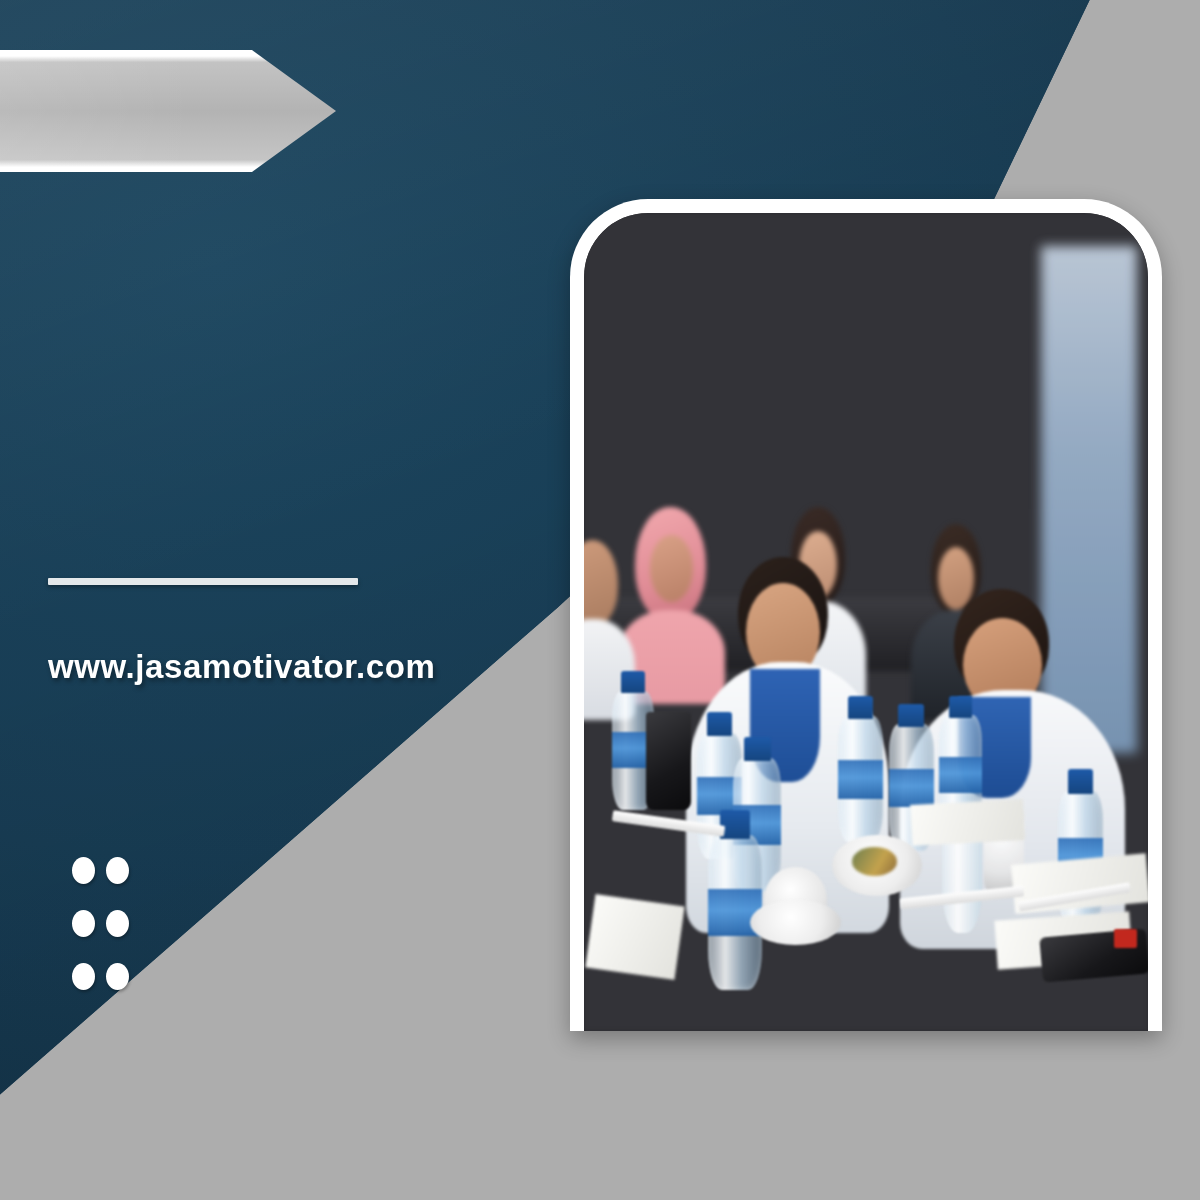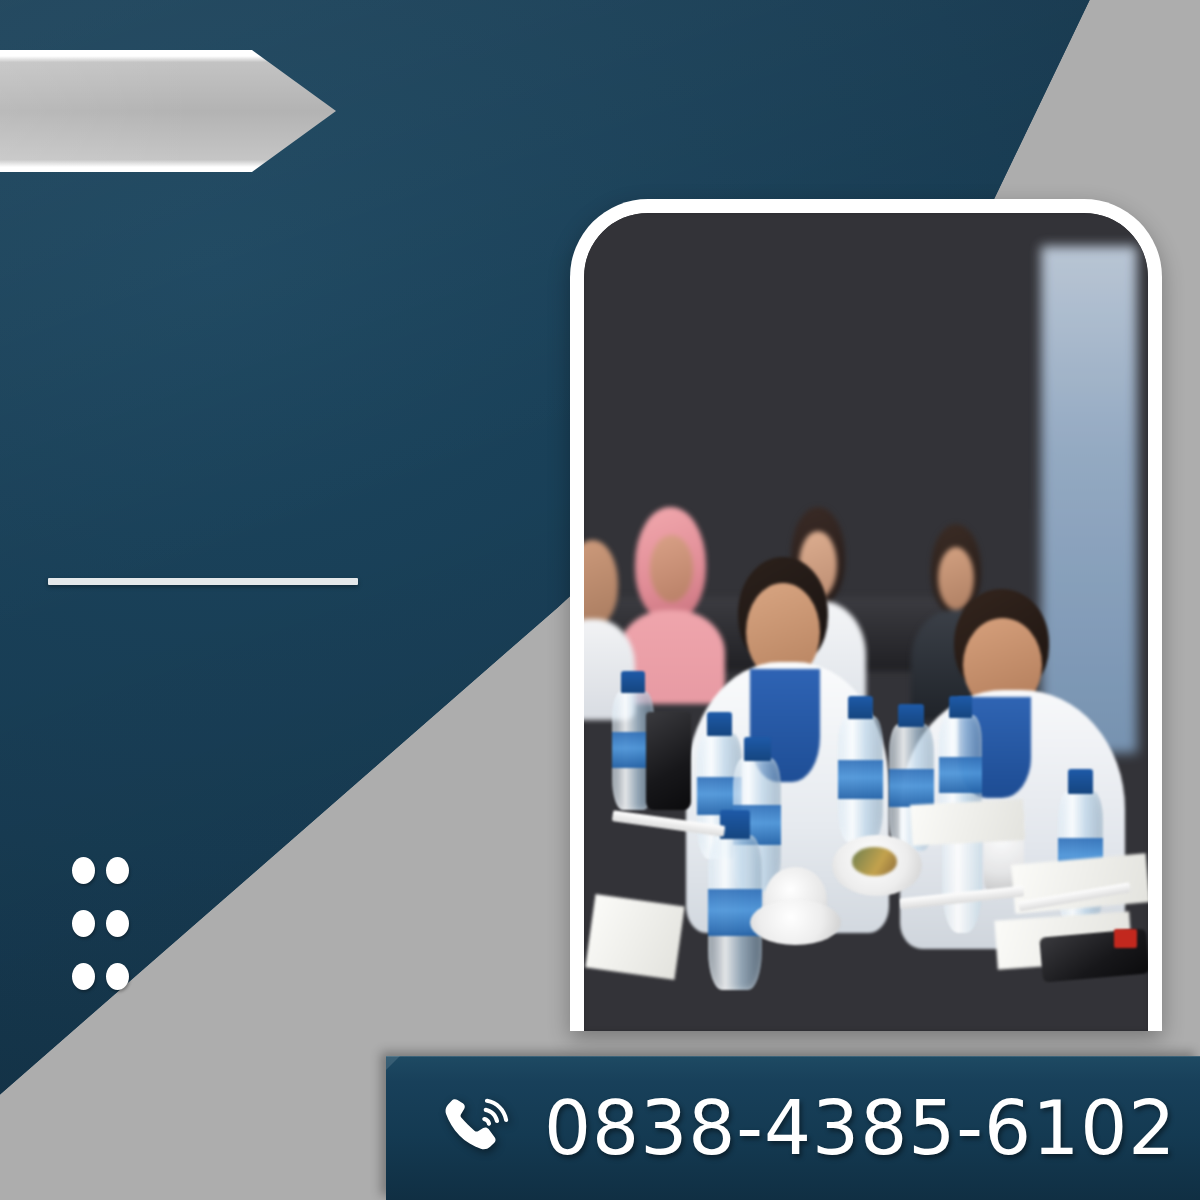--- a/index.html
+++ b/index.html
@@ -300,20 +300,21 @@
   <div class="bg-gray"></div>
   <div class="bg-navy"></div>
 
   <div class="arrow-banner">
     <div class="arrow-banner-inner"></div>
   </div>
 
 
   <div class="divider"></div>
 
+  <div class="website">www.jasamotivator.com</div>
 
   <div class="dot-grid">
     <span class="dot"></span>
     <span class="dot"></span>
     <span class="dot"></span>
     <span class="dot"></span>
     <span class="dot"></span>
     <span class="dot"></span>
   </div>
 
@@ -424,23 +425,14 @@
       <div class="straw" style="left:5%;top:74%;width:20%;height:1.4%;transform:rotate(8deg);"></div>
       <div class="straw" style="left:56%;top:83%;width:22%;height:1.3%;transform:rotate(-6deg);"></div>
       <div class="straw" style="left:77%;top:83%;width:20%;height:1.2%;transform:rotate(-10deg);"></div>
 
       <div class="phone-dev" style="left:81%;top:88%;width:19%;height:5.5%;transform:rotate(-5deg);"></div>
       <div style="position:absolute;left:94%;top:87.5%;width:4%;height:2.4%;background:#C2281E;border-radius:2px;filter:blur(1.2px);"></div>
 
     </div>
   </div>
 
-  <div class="contact-bar">
-    <svg class="phone-icon" viewBox="0 0 64 64">
-      <path fill="#FFFFFF" d="M13.8 7.2c-1.6-1.2-3.8-1-5.2.5L5.4 11.2C3.3 13.4 2.6 16.6 3.6 19.5c2.3 6.6 6.3 13.4 11.9 19.1 5.6 5.6 12.4 9.6 19 11.9 2.9 1 6.1.3 8.3-1.8l3.5-3.3c1.5-1.4 1.7-3.6.5-5.2l-5.4-7.3c-1.1-1.5-3.2-1.9-4.8-0.9l-4.6 2.8c-0.9 0.6-2.1 0.5-2.9-0.2-2.1-1.8-4.2-3.8-6.2-5.8-2-2-4-4.1-5.8-6.2-0.7-0.8-0.8-2-0.2-2.9l2.8-4.6c1-1.6 0.6-3.7-0.9-4.8L13.8 7.2z"></path>
-      <path fill="#FFFFFF" d="M40.3 6.0c-1.0-0.2-2.0 0.5-2.1 1.5-0.2 1.0 0.5 2.0 1.5 2.1 8.0 1.3 14.2 7.6 15.5 15.6 0.2 1.0 1.1 1.7 2.1 1.5 1.0-0.2 1.7-1.1 1.5-2.1C57.2 15.1 49.8 7.6 40.3 6.0z"></path>
-      <path fill="#FFFFFF" d="M39.2 14.0c-1.0-0.2-2.0 0.5-2.1 1.5-0.2 1.0 0.5 2.0 1.5 2.2 4.3 0.8 7.6 4.1 8.4 8.4 0.2 1.0 1.1 1.7 2.2 1.5 1.0-0.2 1.7-1.1 1.5-2.1C49.6 19.8 45.1 15.1 39.2 14.0z"></path>
-      <path fill="#FFFFFF" d="M38.0 22.2c-1.0-0.2-2.0 0.5-2.2 1.6-0.1 1.0 0.6 1.9 1.6 2.1 1.3 0.2 2.3 1.2 2.5 2.5 0.2 1.0 1.1 1.7 2.1 1.6 1.0-0.2 1.7-1.1 1.6-2.2C43.2 25.0 40.9 22.7 38.0 22.2z"></path>
-    </svg>
-    <div class="phone-number">0838-4385-6102</div>
-  </div>
 
 </div>
 
 </body></html>

